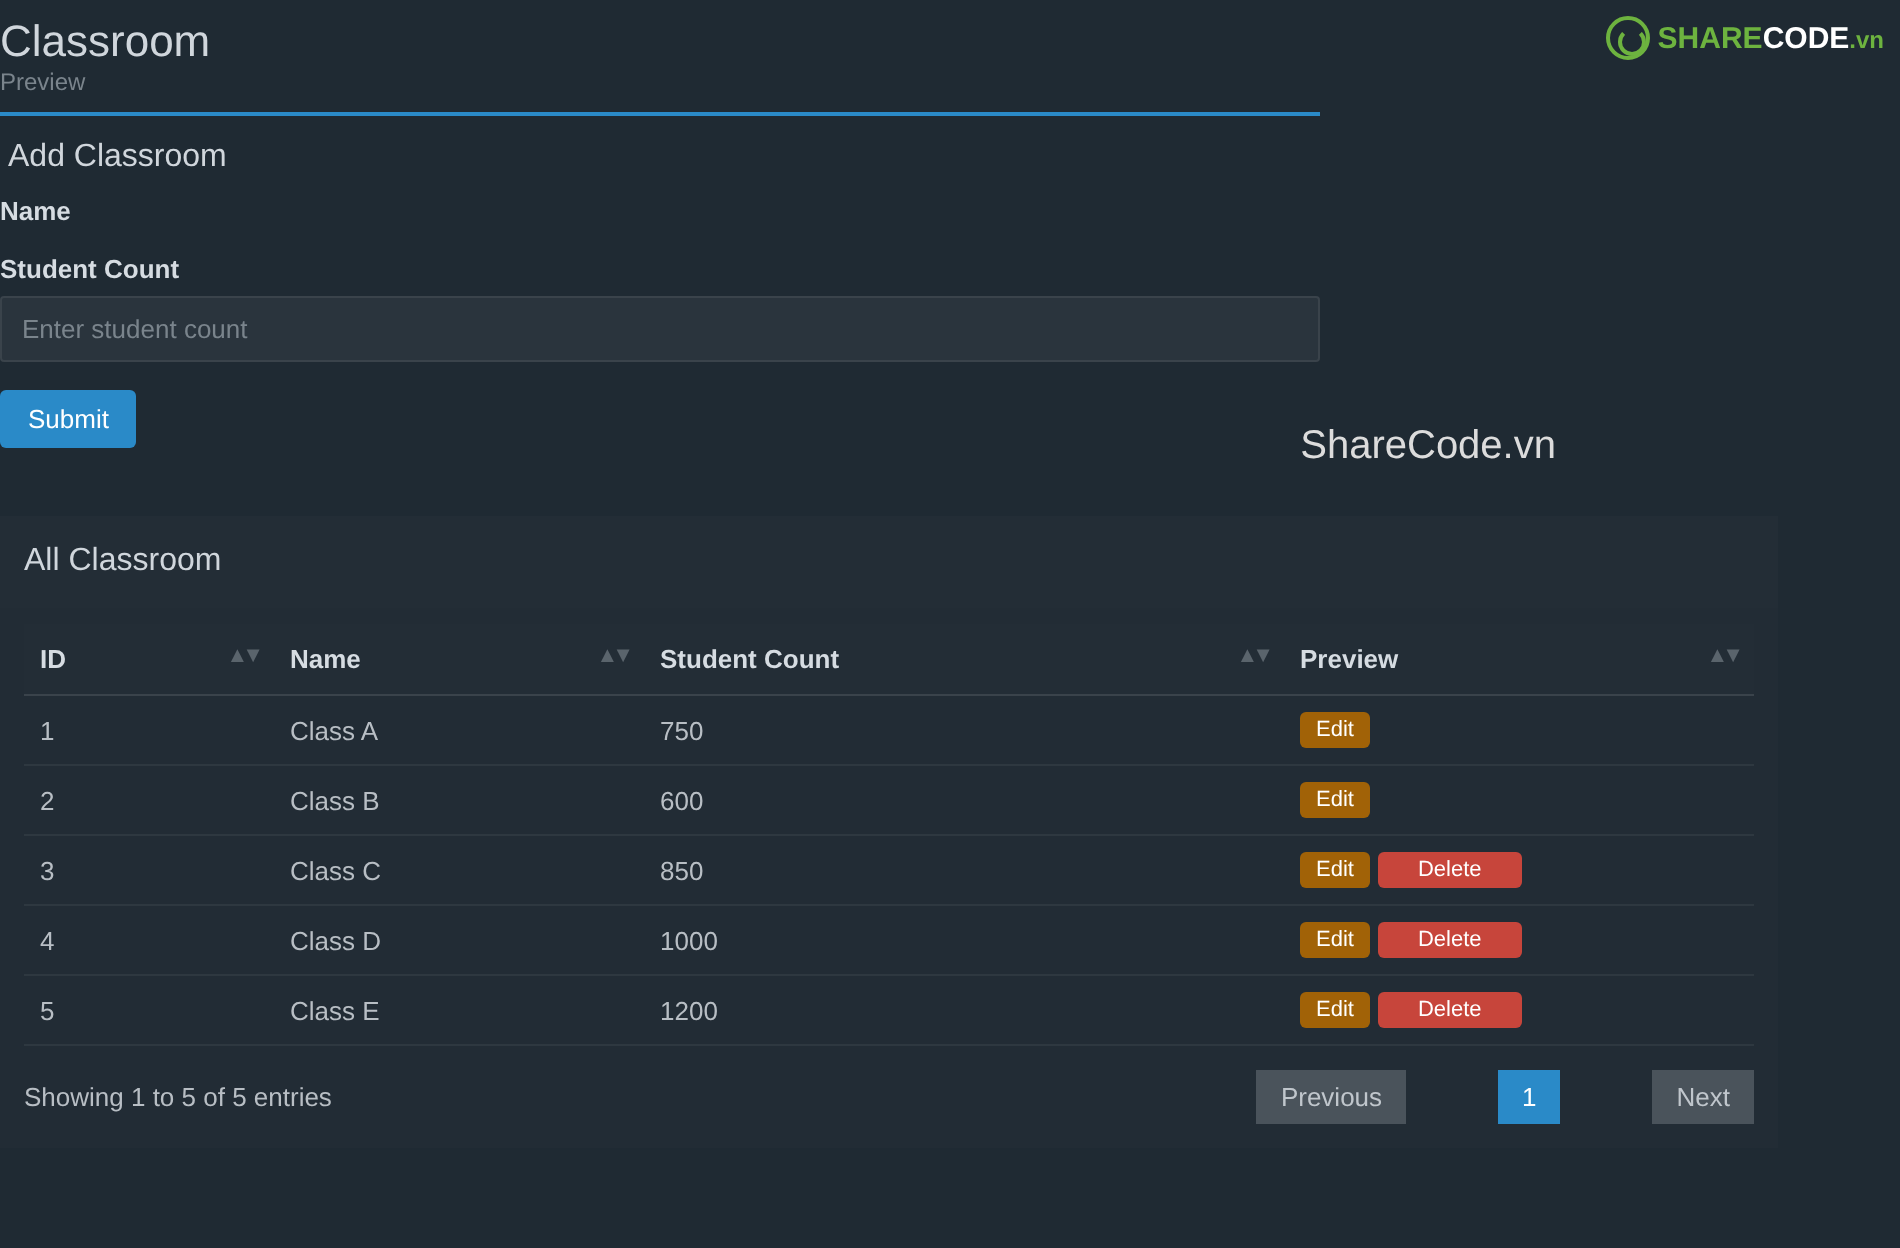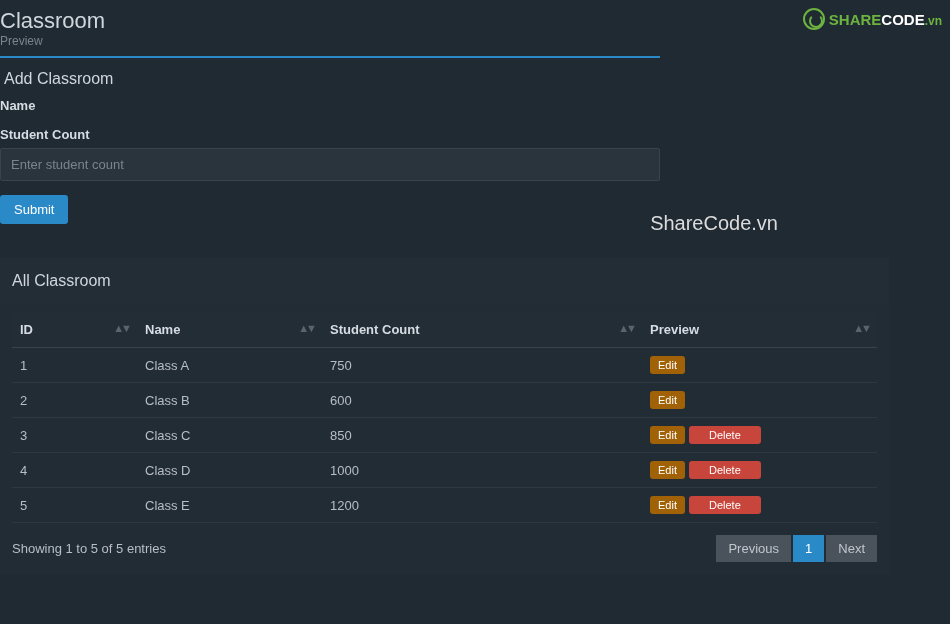--- a/index.html
+++ b/index.html
@@ -188,20 +188,21 @@
     .table-footer {
       display: flex;
       justify-content: space-between;
       align-items: center;
       padding: 12px 12px;
       font-size: 13px;
       color: #b8bec4;
     }
     .pagination {
       display: flex;
+      gap: 44px;
     }
     .page-btn {
       background: #4a535b;
       color: #c0c6cc;
       padding: 6px 12px;
       border: none;
       font-size: 13px;
       cursor: pointer;
     }
     .page-btn.active {

